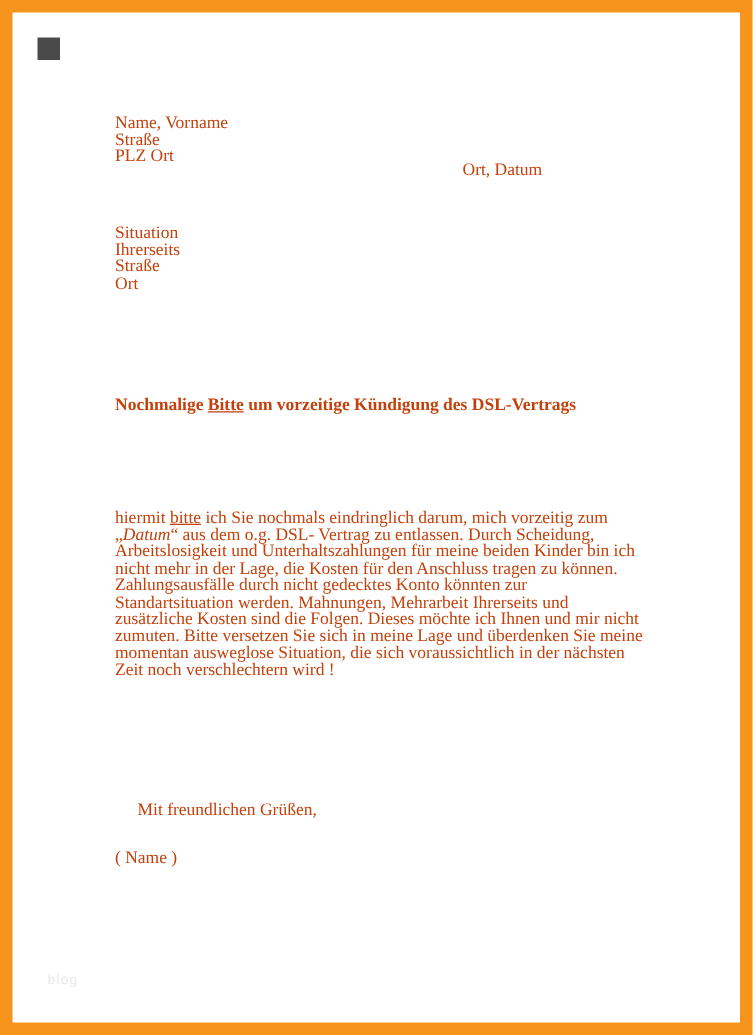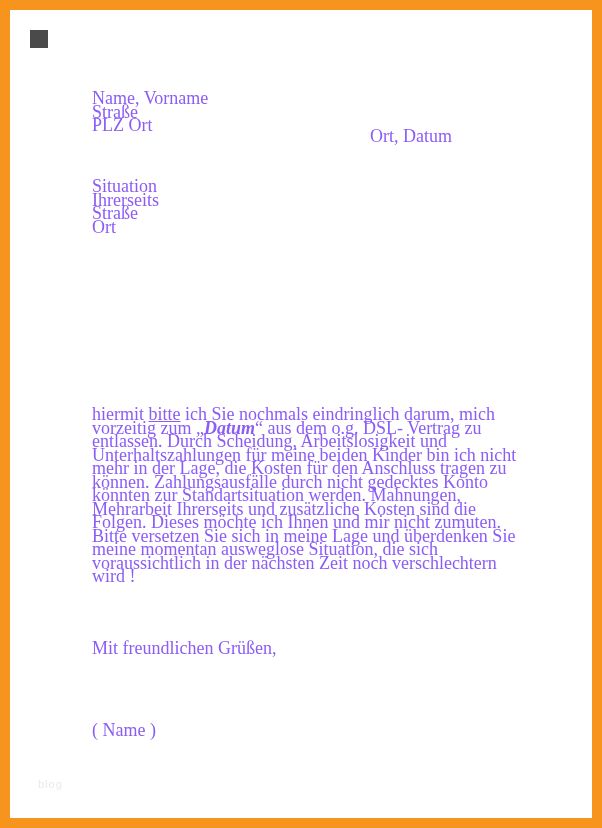--- a/index.html
+++ b/index.html
@@ -26,22 +26,22 @@
     position: absolute;
     top: 20px;
     left: 20px;
     width: 18px;
     height: 18px;
     background: #4a4a4a;
   }
 
   .letter-text {
     position: absolute;
-    color: #8b5cf6;
-    font-size: 18px;
+    color: #c2410c;
+    font-size: 14px;
     line-height: 13.5px;
     white-space: pre-line;
   }
 
   .sender-block   { top: 82px;  left: 82px; }
   .date-line      { top: 120px; left: 360px; text-align: center; }
   .recipient-block{ top: 170px; left: 82px; }
 
   .subject-line {
     top: 308px;
@@ -54,25 +54,25 @@
   .salutation     { top: 377px; left: 82px; }
 
   .body-paragraph {
     top: 398px;
     left: 82px;
     width: 426px;
     text-align: left;
     white-space: normal;
   }
 
-  .closing        { top: 632px; left: 82px; }
-  .signature-name { top: 670px; left: 82px; margin-top: 44px; }
+  .closing        { top: 632px; left: 100px; }
+  .signature-name { top: 670px; left: 82px; }
 
   .u  { text-decoration: underline; }
-  .it { font-style: italic; font-weight: bold; }
+  .it { font-style: italic; }
 
   .watermark {
     position: absolute;
     bottom: 28px;
     left: 28px;
     font-family: "Liberation Sans", sans-serif;
     font-size: 11px;
     color: #e9e9e9;
     letter-spacing: 1px;
   }
@@ -88,20 +88,21 @@
 <span>Straße</span>
 <span>PLZ Ort</span></div>
 
   <div class="letter-text date-line">Ort, Datum</div>
 
   <div class="letter-text recipient-block"><span>Situation</span>
 <span>Ihrerseits</span>
 <span>Straße</span>
 <span>Ort</span></div>
 
+  <div class="letter-text subject-line"><span>Nochmalige </span><span class="u">Bitte</span><span> um vorzeitige Kündigung des DSL-Vertrags</span></div>
 
 
 
   <div class="letter-text body-paragraph"><span>hiermit </span><span class="u">bitte</span><span> ich Sie nochmals eindringlich darum, mich vorzeitig zum „</span><span class="it">Datum</span><span>“ aus dem o.g. DSL- Vertrag zu entlassen. Durch Scheidung, Arbeitslosigkeit und Unterhaltszahlungen für meine beiden Kinder bin ich nicht mehr in der Lage, die Kosten für den Anschluss tragen zu können. Zahlungsausfälle durch nicht gedecktes Konto könnten zur Standartsituation werden. Mahnungen, Mehrarbeit Ihrerseits und zusätzliche Kosten sind die Folgen. Dieses möchte ich Ihnen und mir nicht zumuten. Bitte versetzen Sie sich in meine Lage und überdenken Sie meine momentan ausweglose Situation, die sich voraussichtlich in der nächsten Zeit noch verschlechtern wird !</span></div>
 
   <div class="letter-text closing">Mit freundlichen Grüßen,</div>
 
   <div class="letter-text signature-name">( Name )</div>
 
   <div class="watermark">blog</div>

